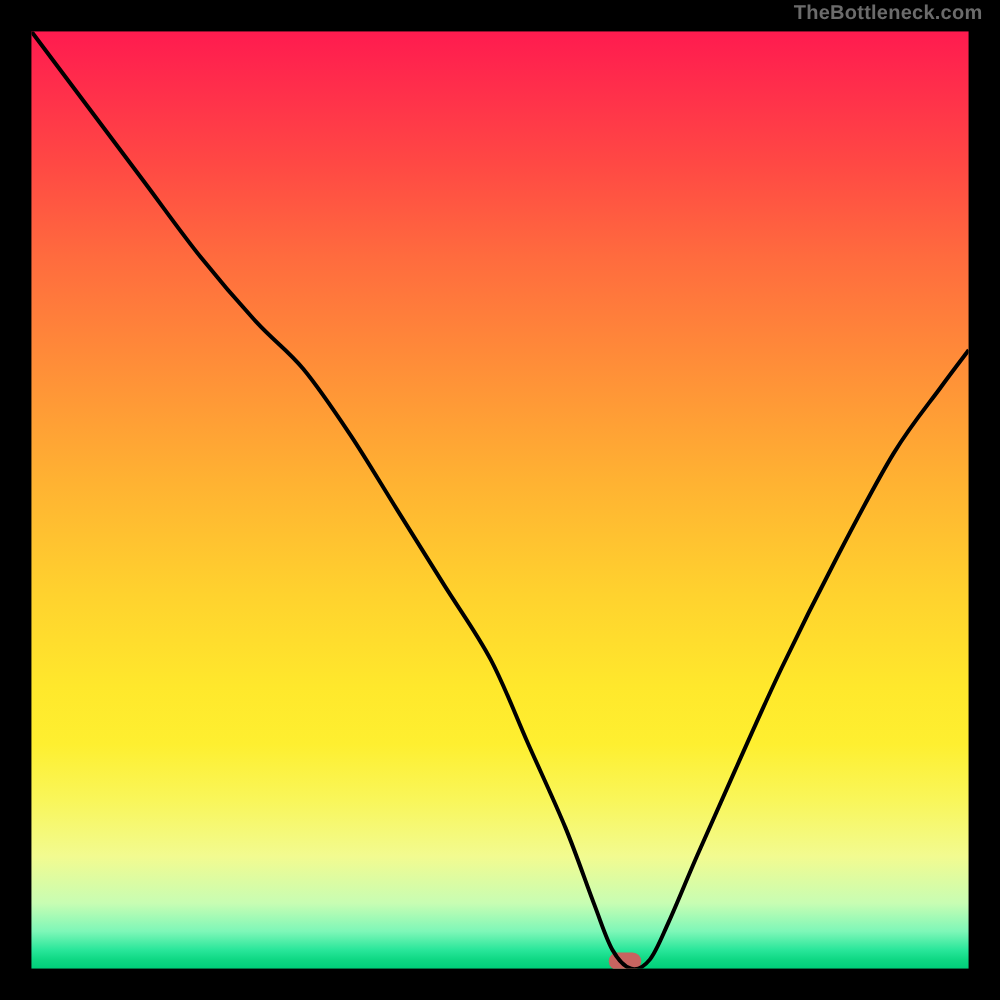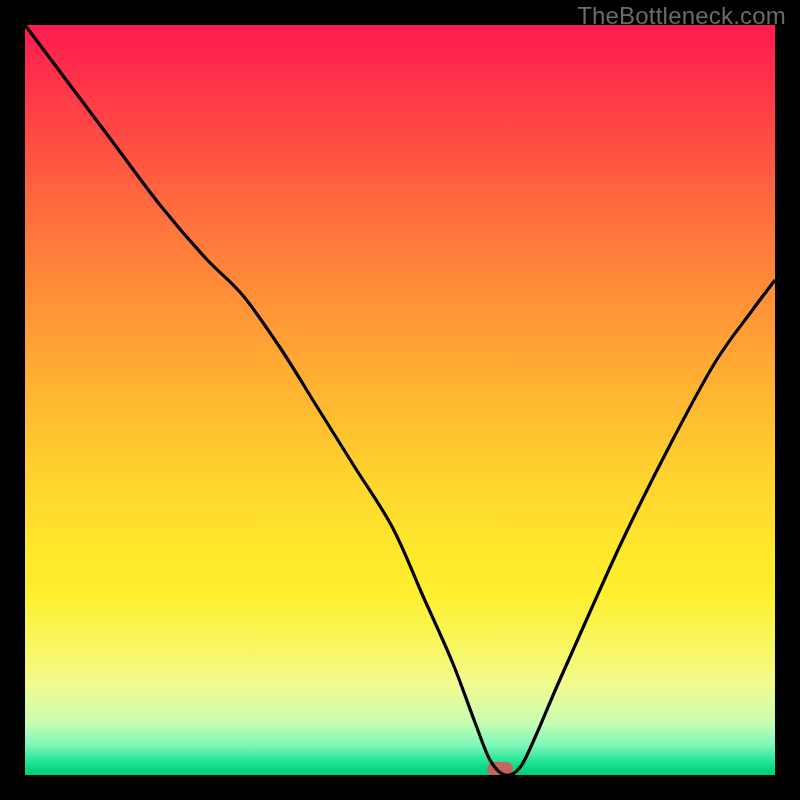--- a/index.html
+++ b/index.html
@@ -15,22 +15,22 @@
     position: relative;
     width: 800px;
     height: 800px;
     background: #000;
   }
   .watermark {
     position: absolute;
     top: 2px;
     right: 14px;
     color: #6b6b6b;
-    font-size: 24px;
-    font-weight: 400;
+    font-size: 16px;
+    font-weight: 700;
     letter-spacing: 0.2px;
     z-index: 10;
     user-select: none;
   }
   .plot {
     position: absolute;
     left: 25px;
     top: 25px;
     width: 750px;
     height: 750px;

